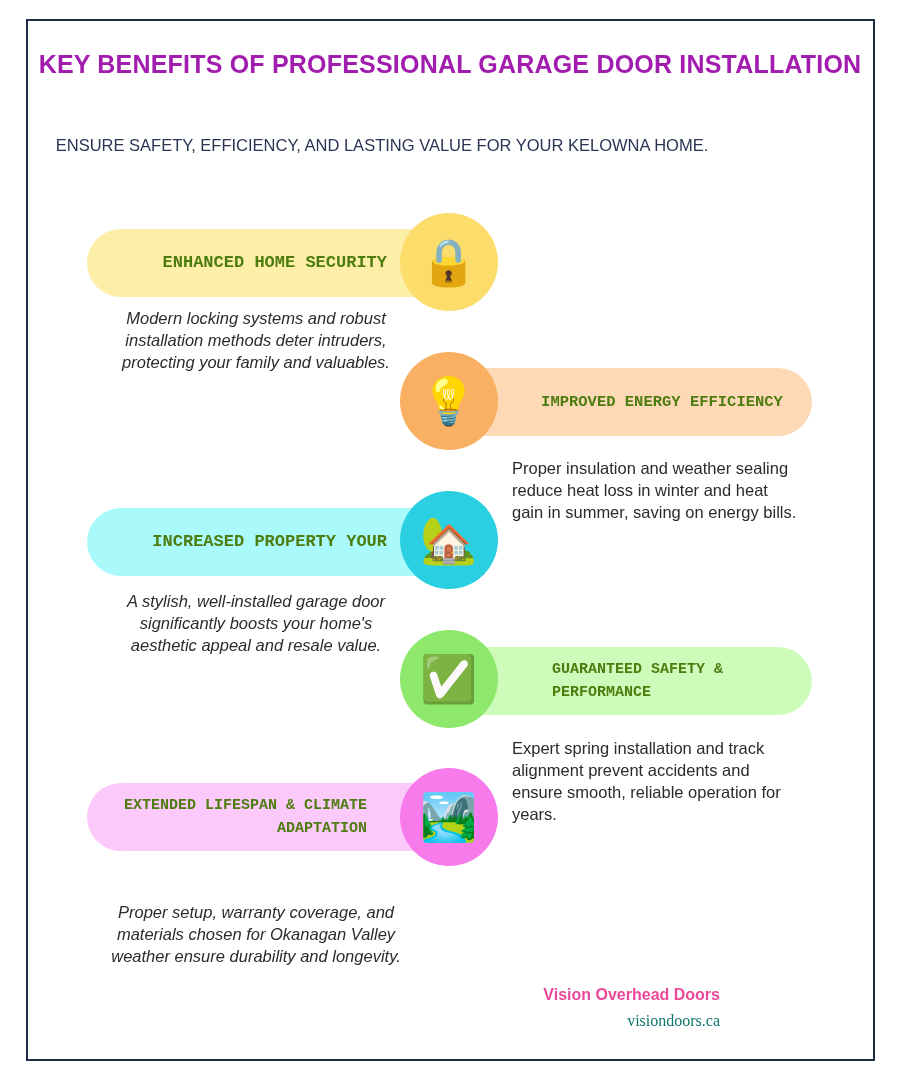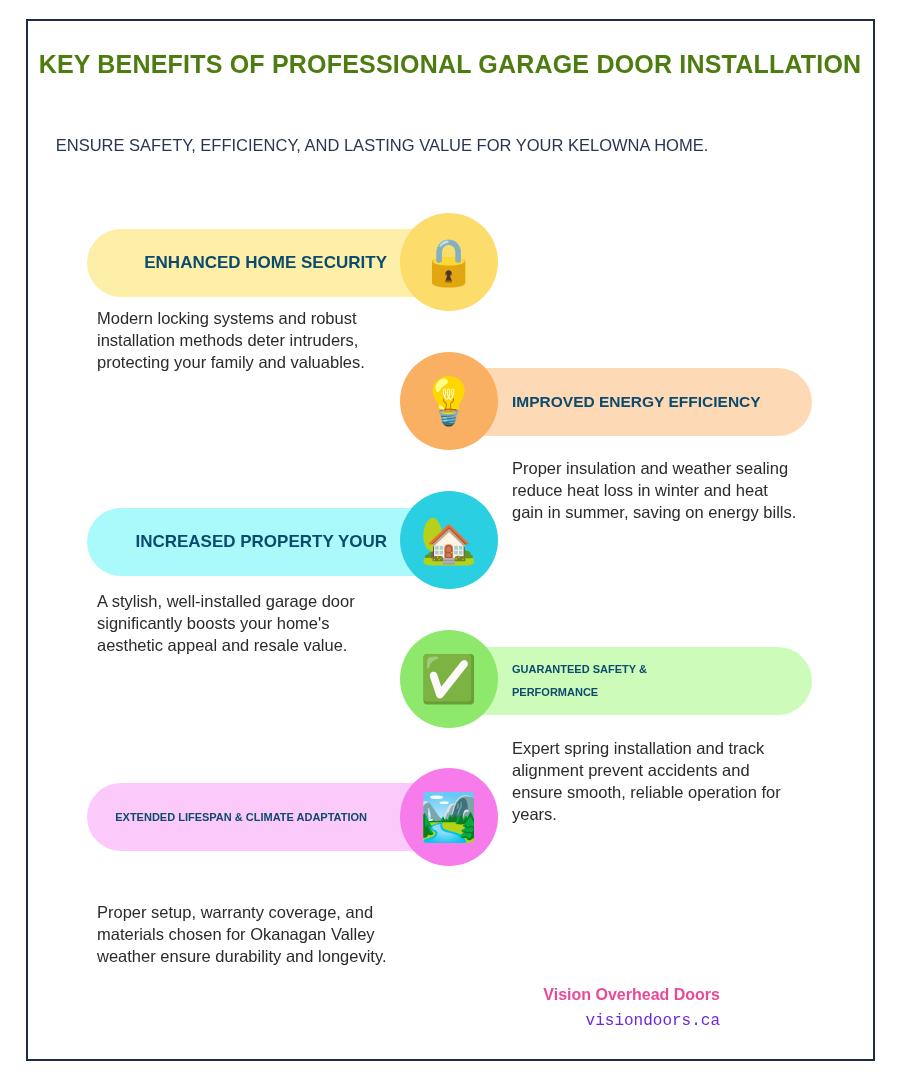--- a/index.html
+++ b/index.html
@@ -7,56 +7,56 @@
     width: 900px; height: 1080px; background: #ffffff;
     font-family: "DejaVu Sans", "Liberation Sans", sans-serif;
     position: relative; overflow: hidden;
   }
   .frame {
     position: absolute; left: 26px; top: 19px; width: 845px; height: 1038px;
     border: 2px solid #1f2a44; box-sizing: content-box;
   }
   .title {
     position: absolute; left: 0; top: 45px; width: 900px; text-align: center;
-    color: #4d7c0f; font-size: 25px; font-weight: bold; line-height: 39px;
+    color: #a21caf; font-size: 25px; font-weight: bold; line-height: 39px;
     font-family: "Liberation Sans", sans-serif; letter-spacing: 0.2px;
   }
   .subtitle {
     position: absolute; left: 0; top: 136px; width: 764px; text-align: center;
     color: #2a3454; font-size: 16.5px; font-family: "Liberation Sans", sans-serif;
   }
   .pill {
     position: absolute; height: 68px; border-radius: 34px;
     display: flex; align-items: center; box-sizing: border-box;
   }
   .pill.left { left: 87px; width: 360px; justify-content: flex-end; padding-right: 60px; text-align: right; }
-  .pill.right { left: 450px; width: 362px; justify-content: flex-start; padding-left: 62px; text-align: left; }
+  .pill.right { left: 450px; width: 362px; justify-content: center; padding-left: 62px; text-align: left; }
   .pill-label {
-    color: #0c4a6e; font-weight: bold; font-family: Liberation Sans, sans-serif;
+    color: #4d7c0f; font-weight: bold; font-family: Liberation Mono, monospace;
     font-size: 17px; line-height: 16px;
   }
-  .pill-label.small { font-size: 11px; line-height: 23px; }
+  .pill-label.small { font-size: 15px; line-height: 23px; }
   .circle {
     position: absolute; width: 98px; height: 98px; border-radius: 50%;
     display: flex; align-items: center; justify-content: center;
     left: 400px; font-size: 46px; line-height: 1;
   }
   .desc {
     position: absolute; width: 290px; color: #2b2b2b;
     font-family: "Liberation Sans", sans-serif; font-size: 16.5px; line-height: 22px;
   }
-  .desc.left { left: 97px; text-align: left; }
+  .desc.left { left: 111px; text-align: center; font-style: italic; }
   .desc.right { left: 512px; text-align: left; width: 290px; margin-top: 11px; }
   .brand {
     position: absolute; right: 180px; top: 986px; color: #ec4899; font-weight: bold;
     font-size: 16px; font-family: "Liberation Sans", sans-serif; text-align: right;
   }
   .site {
-    position: absolute; right: 180px; top: 1012px; color: #6d28d9;
-    font-size: 16px; font-family: Liberation Mono, monospace; text-align: right;
+    position: absolute; right: 180px; top: 1012px; color: #0f766e;
+    font-size: 16px; font-family: Liberation Serif, serif; text-align: right;
   }
 </style>
 </head>
 <body>
 
 <div class="frame"></div>
 
 <div class="title">KEY BENEFITS OF PROFESSIONAL GARAGE DOOR INSTALLATION</div>
 <div class="subtitle">ENSURE SAFETY, EFFICIENCY, AND LASTING VALUE FOR YOUR KELOWNA HOME.</div>
 

